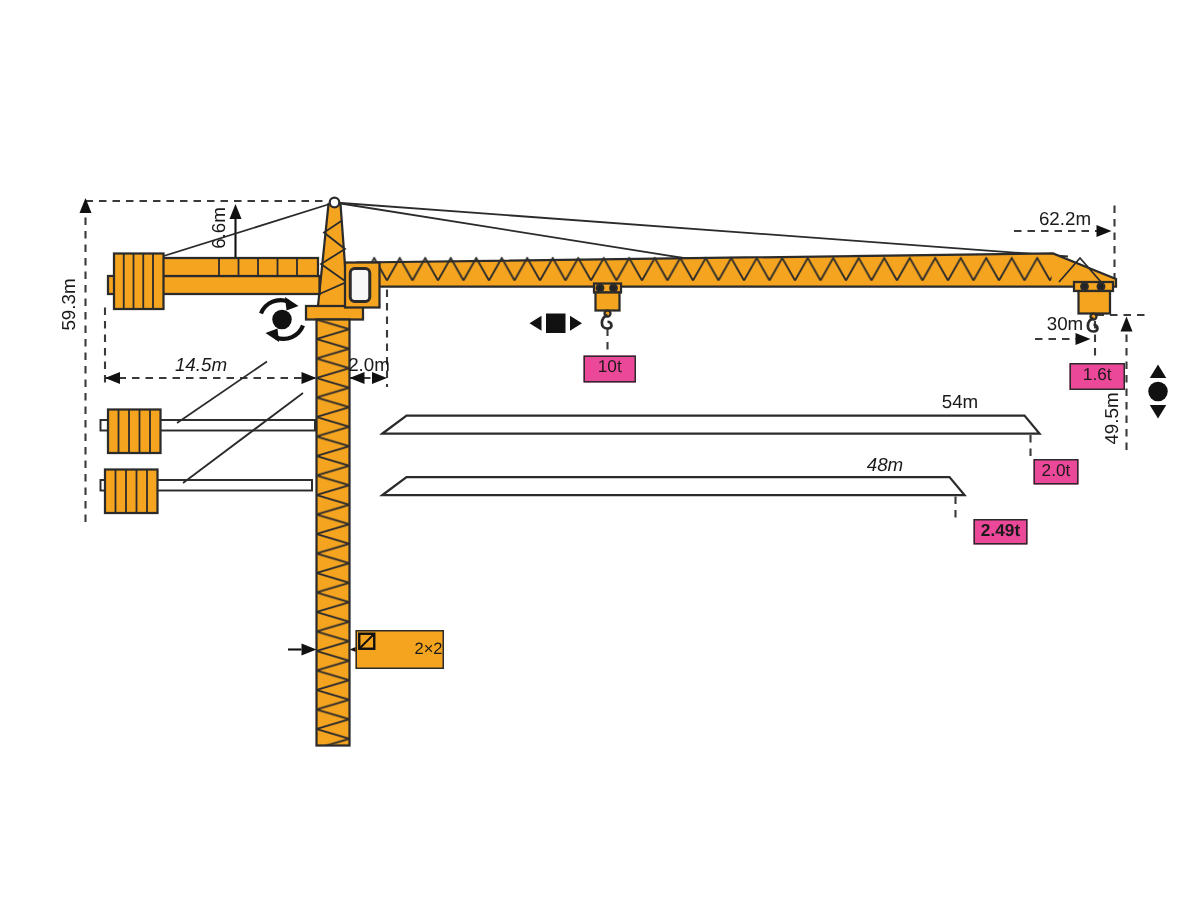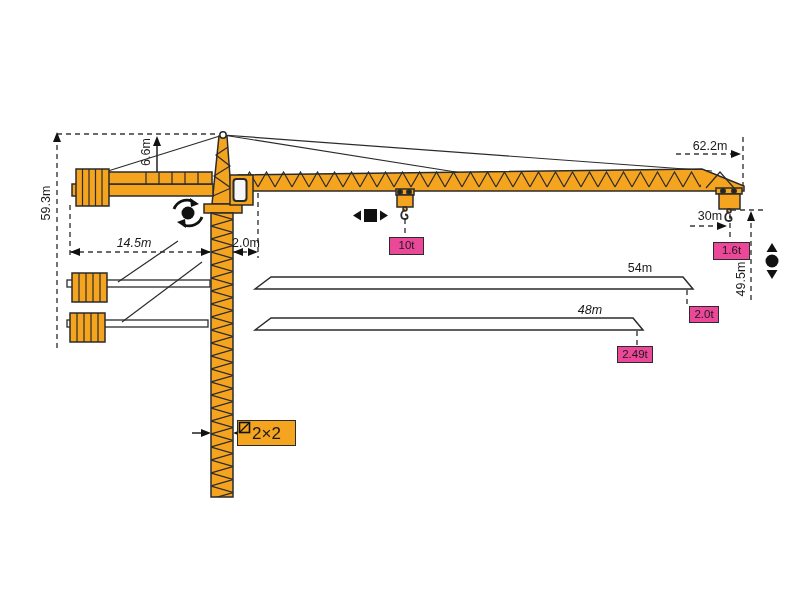--- a/index.html
+++ b/index.html
@@ -6,22 +6,22 @@
   .stage{position:relative;width:800px;height:600px;background:#fff;overflow:hidden;
          font-family:"Liberation Sans",sans-serif;color:#1a1a1a;}
   .stage svg{position:absolute;left:0;top:0;}
   .dlabel{position:absolute;font-size:12.5px;text-align:center;white-space:nowrap;}
   .vlabel{position:absolute;font-size:12.5px;text-align:center;white-space:nowrap;
           transform:rotate(-90deg);}
   .tbox{position:absolute;background:#ec4899;border:1.5px solid #2b2b2b;
         display:flex;align-items:center;justify-content:center;
         font-size:11.5px;line-height:1;}
   .obox{position:absolute;background:#F5A41F;border:1.5px solid #2b2b2b;
-        display:flex;align-items:center;justify-content:center;gap:5px;
-        font-size:17px;line-height:1;}
+        display:flex;align-items:center;justify-content:flex-end;gap:5px;
+        font-size:11px;line-height:1;}
 </style>
 </head>
 <body>
 
 <div class="stage">
 
 <svg width="800" height="600" viewBox="0 0 800 600">
   <defs>
     <pattern id="mastpat" patternUnits="userSpaceOnUse" x="211" y="213" width="22" height="13">
       <path d="M0,0 L22,6.5 L0,13" fill="none" stroke="#2b2b2b" stroke-width="1.2"></path>
@@ -161,21 +161,21 @@
 <div class="dlabel" style="left:221px;top:236px;width:50px;">2.0m</div>
 <div class="dlabel" style="left:680px;top:139px;width:60px;">62.2m</div>
 <div class="dlabel" style="left:688px;top:209px;width:44px;">30m</div>
 <div class="vlabel" style="left:711px;top:272px;width:60px;">49.5m</div>
 <div class="dlabel" style="left:615px;top:261px;width:50px;text-align:center;">54m</div>
 <div class="dlabel" style="left:565px;top:303px;width:50px;font-style:italic;">48m</div>
 
 <div class="tbox" style="left:389px;top:237px;width:33px;height:16px;">10t</div>
 <div class="tbox" style="left:713px;top:242px;width:35px;height:16px;">1.6t</div>
 <div class="tbox" style="left:667px;top:306px;width:28px;height:15px;margin-left:22px;">2.0t</div>
-<div class="tbox" style="left:617px;top:346px;width:34px;height:15px;">2.49t</div>
+<div class="tbox" style="left:649px;top:346px;width:34px;height:15px;font-weight:bold;">2.49t</div>
 
 <div class="obox" style="left:237px;top:420px;width:57px;height:24px;">
   <svg width="13" height="13" viewBox="0 0 13 13">
     <rect x="1.5" y="1.5" width="10" height="10" fill="none" stroke="#111" stroke-width="1.6"></rect>
     <path d="M2,11 L11,2" stroke="#111" stroke-width="1.3"></path>
   </svg>
   <span>2×2</span>
 </div>
 
 </div>

